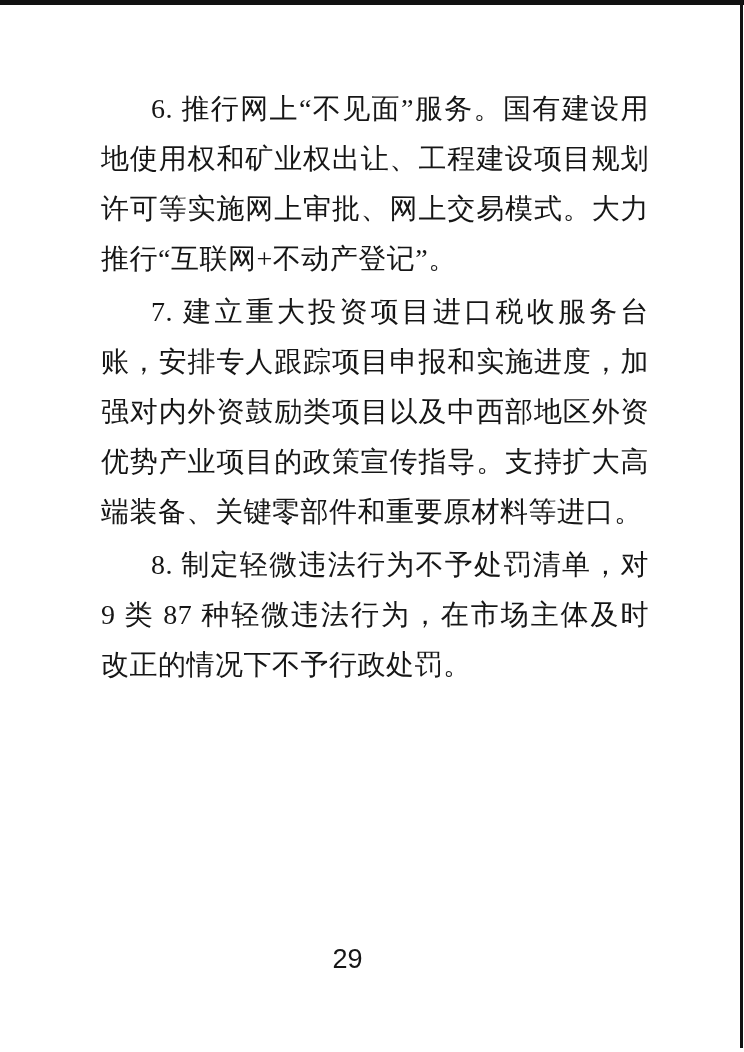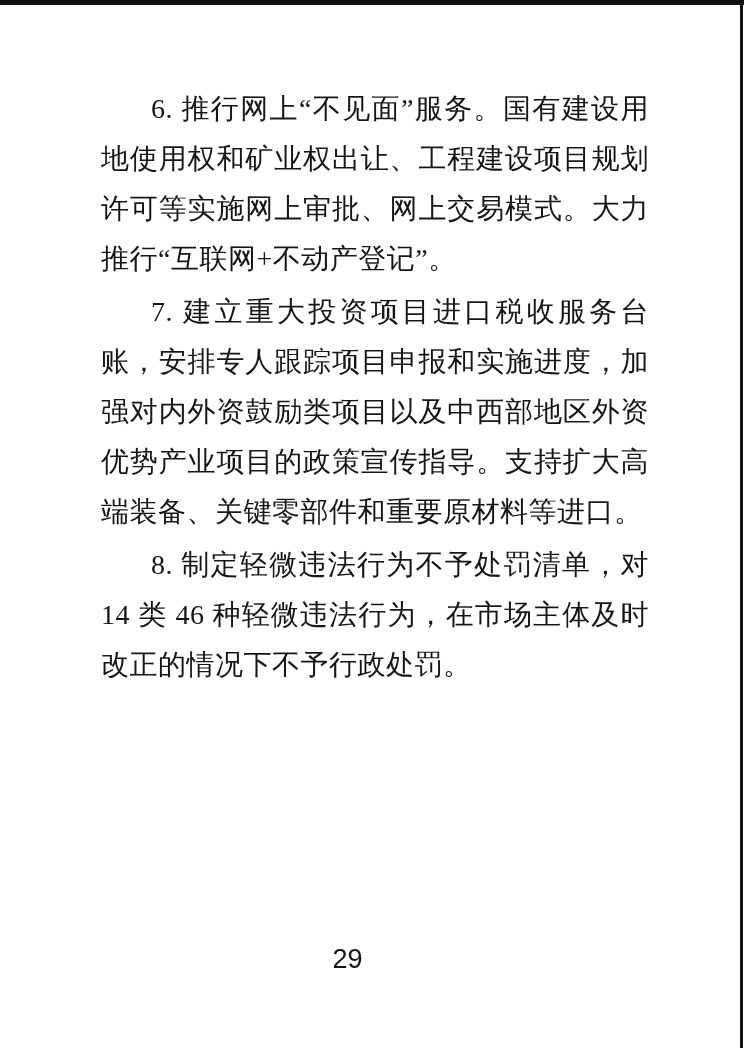--- a/index.html
+++ b/index.html
@@ -68,18 +68,18 @@
 <body>
 
 <div class="page">
 
   <div class="scan-edge-top"></div>
   <div class="scan-edge-right"></div>
 
   <div class="content">
     <p>6. 推行网上“不见面”服务。国有建设用地使用权和矿业权出让、工程建设项目规划许可等实施网上审批、网上交易模式。大力推行“互联网+不动产登记”。</p>
     <p>7. 建立重大投资项目进口税收服务台账，安排专人跟踪项目申报和实施进度，加强对内外资鼓励类项目以及中西部地区外资优势产业项目的政策宣传指导。支持扩大高端装备、关键零部件和重要原材料等进口。</p>
-    <p>8. 制定轻微违法行为不予处罚清单，对 14 类 46 种轻微违法行为，在市场主体及时改正的情况下不予行政处罚。</p>
+    <p>8. 制定轻微违法行为不予处罚清单，对 9 类 87 种轻微违法行为，在市场主体及时改正的情况下不予行政处罚。</p>
   </div>
 
   <div class="page-number">29</div>
 
 </div>
 
 </body></html>

